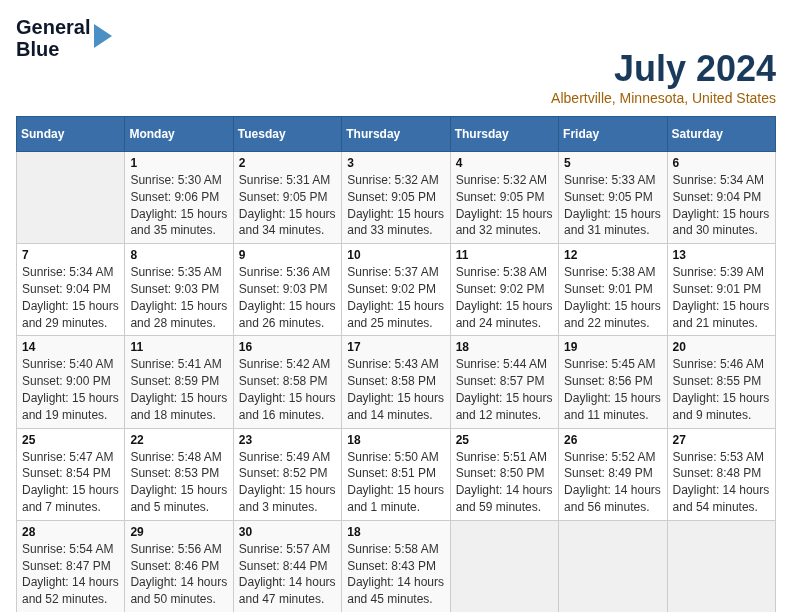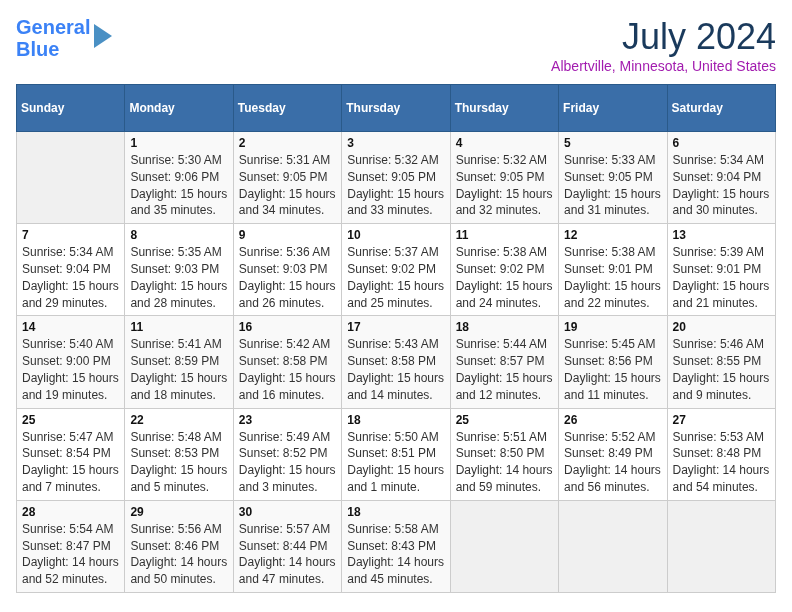--- a/index.html
+++ b/index.html
@@ -20,54 +20,55 @@
       display: flex;
       align-items: center;
     }
     .logo-text {
       font-size: 20px;
       font-weight: bold;
       color: #1a3a5c;
       line-height: 1.1;
     }
     .logo-text span {
-      color: #3b82f6;
+      color: #0f172a;
     }
     .logo-arrow {
       width: 0;
       height: 0;
       border-top: 12px solid transparent;
       border-bottom: 12px solid transparent;
       border-left: 18px solid #4a90c4;
       margin-left: 4px;
       margin-top: -4px;
     }
     .title-block {
       text-align: right;
     }
     .month-title {
       font-size: 36px;
-      font-weight: normal;
+      font-weight: bold;
       color: #1a3a5c;
+      margin-top: 32px;
     }
     .location {
       font-size: 14px;
-      color: #a21caf;
+      color: #a16207;
     }
     .calendar {
       width: 100%;
       border-collapse: collapse;
       font-size: 10.5px;
     }
     .calendar th {
       background: #3a6ea8;
       color: #fff;
       font-size: 12px;
       font-weight: bold;
-      padding: 16px 4px;
+      padding: 10px 4px;
       text-align: left;
       border: 1px solid #2a5a8a;
     }
     .calendar td {
       border: 1px solid #ccc;
       vertical-align: top;
       padding: 4px 5px;
       width: 107px;
       height: 80px;
       background: #fff;

